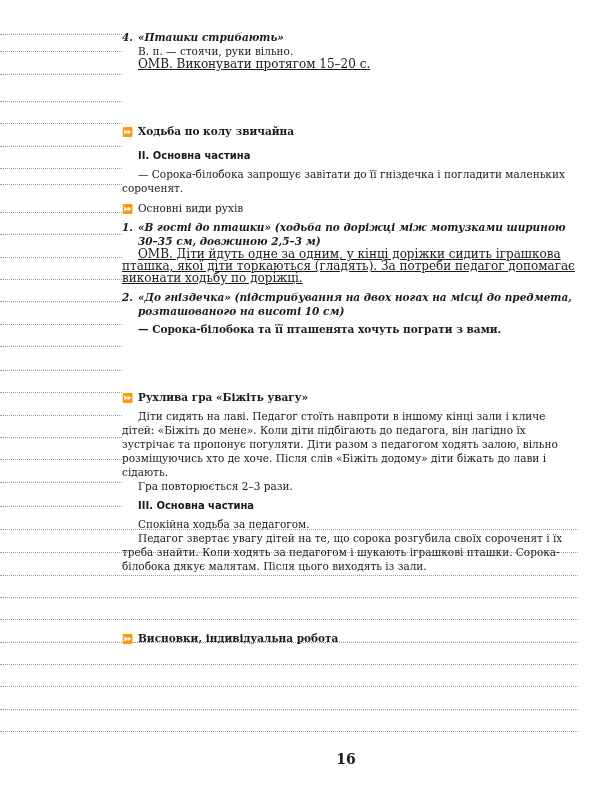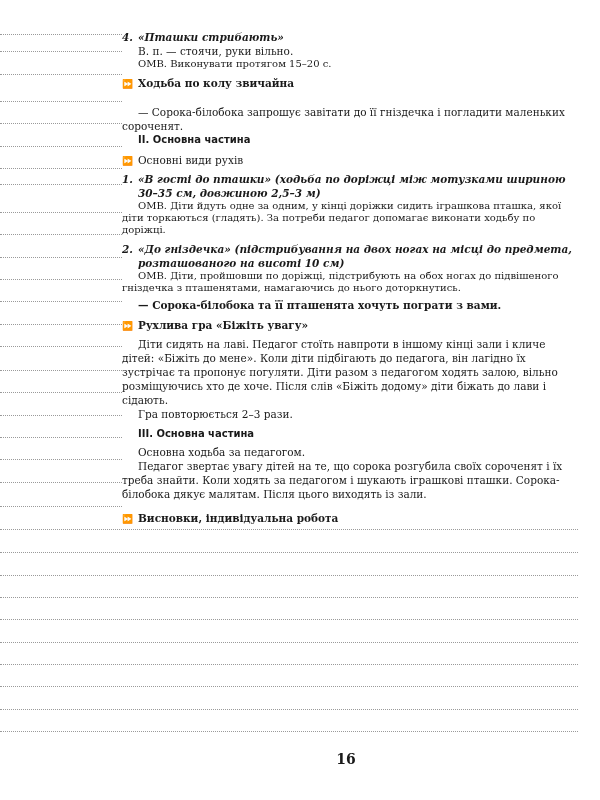--- a/index.html
+++ b/index.html
@@ -6,23 +6,23 @@
   body { width:600px; height:800px; position:relative; overflow:hidden;
          font-family:"DejaVu Serif", serif; color:#1a1a1a; }
   .margin-lines { position:absolute; left:0; top:0; width:122px; }
   .mline { position:absolute; left:0; width:122px; border-top:1px dotted #9a9a9a; height:0; }
   .bottom-lines { position:absolute; left:0; top:0; width:578px; }
   .bline { position:absolute; left:0; width:578px; border-top:1px dotted #9a9a9a; height:0; }
   .content { position:absolute; left:122px; top:30px; width:455px; font-size:10.5px; line-height:14px; }
   .p { margin:0; }
   .ind { padding-left:16px; }
   .first { text-indent:16px; }
-  .small { font-size:10px; line-height:12px; }
+  .small { font-size:12px; line-height:12px;text-decoration:underline; }
   .bi { font-style:italic; font-weight:bold; }
-  .b { font-weight:bold; }
+  .b { font-weight:bold;margin-top:48px; }
   .sans-b { font-family:"DejaVu Sans", sans-serif; font-weight:bold; font-size:10px; }
   .head { display:flex; align-items:baseline; margin-top:6px; margin-bottom:4px; }
   .bullet { width:16px; font-size:9px; font-family:"DejaVu Sans", sans-serif; }
   .num { width:16px; font-style:italic; font-weight:bold; }
   .numrow { display:flex; }
   .numrow .txt { flex:1; }
   .gap { height:6px; }
   .pagenum { position:absolute; top:751px; left:0; width:600px; text-align:center; font-weight:bold; font-size:14px;margin-left:46px; }
 </style>
 </head>
@@ -75,51 +75,50 @@
       <p class="p small">ОМВ. Виконувати протягом 15–20 с.</p>
     </div>
   </div>
 
   <div class="head">
     <span class="bullet">⏩</span>
     <span class="b">Ходьба по колу звичайна</span>
   </div>
 
   <div class="gap"></div>
+  <p class="p sans-b ind">ІІ. Основна частина</p>
   <p class="p first" style="margin-top:4px">— Сорока-білобока запрошує завітати до її гніздечка і погладити маленьких сороченят.</p>
-  <p class="p sans-b ind">ІІ. Основна частина</p>
 
   <div class="head">
     <span class="bullet">⏩</span>
     <span>Основні види рухів</span>
   </div>
 
   <div class="numrow">
     <span class="num">1.</span>
     <p class="p bi txt">«В гості до пташки» (ходьба по доріжці між мотузками шириною 30–35 см, довжиною 2,5–3 м)</p>
   </div>
   <p class="p small first">ОМВ. Діти йдуть одне за одним, у кінці доріжки сидить іграшкова пташка, якої діти торкаються (гладять). За потреби педагог допомагає виконати ходьбу по доріжці.</p>
 
   <div class="numrow" style="margin-top:6px">
     <span class="num">2.</span>
     <p class="p bi txt">«До гніздечка» (підстрибування на двох ногах на місці до предмета, розташованого на висоті 10 см)</p>
   </div>
-  <p class="p small first">ОМВ. Діти, пройшовши по доріжці, підстрибують на обох ногах до підвішеного гніздечка з пташенятами, намагаючись до нього доторкнутись.</p>
   <p class="p b first" style="margin-top:4px">— Сорока-білобока та її пташенята хочуть пограти з вами.</p>
 
   <div class="head">
     <span class="bullet">⏩</span>
     <span class="b">Рухлива гра «Біжіть увагу»</span>
   </div>
   <p class="p first">Діти сидять на лаві. Педагог стоїть навпроти в іншому кінці зали і кличе дітей: «Біжіть до мене». Коли діти підбігають до педагога, він лагідно їх зустрічає та пропонує погуляти. Діти разом з педагогом ходять залою, вільно розміщуючись хто де хоче. Після слів «Біжіть додому» діти біжать до лави і сідають.</p>
   <p class="p first">Гра повторюється 2–3 рази.</p>
 
   <div class="gap"></div>
   <p class="p sans-b ind">ІІІ. Основна частина</p>
-  <p class="p first" style="margin-top:4px">Основна ходьба за педагогом.</p>
+  <p class="p first" style="margin-top:4px">Спокійна ходьба за педагогом.</p>
   <p class="p first">Педагог звертає увагу дітей на те, що сорока розгубила своїх сороченят і їх треба знайти. Коли ходять за педагогом і шукають іграшкові пташки. Сорока-білобока дякує малятам. Після цього виходять із зали.</p>
 
   <div class="head" style="margin-top:10px">
     <span class="bullet">⏩</span>
     <span class="b">Висновки, індивідуальна робота</span>
   </div>
 </div>
 
 <div class="pagenum">16</div>
 

